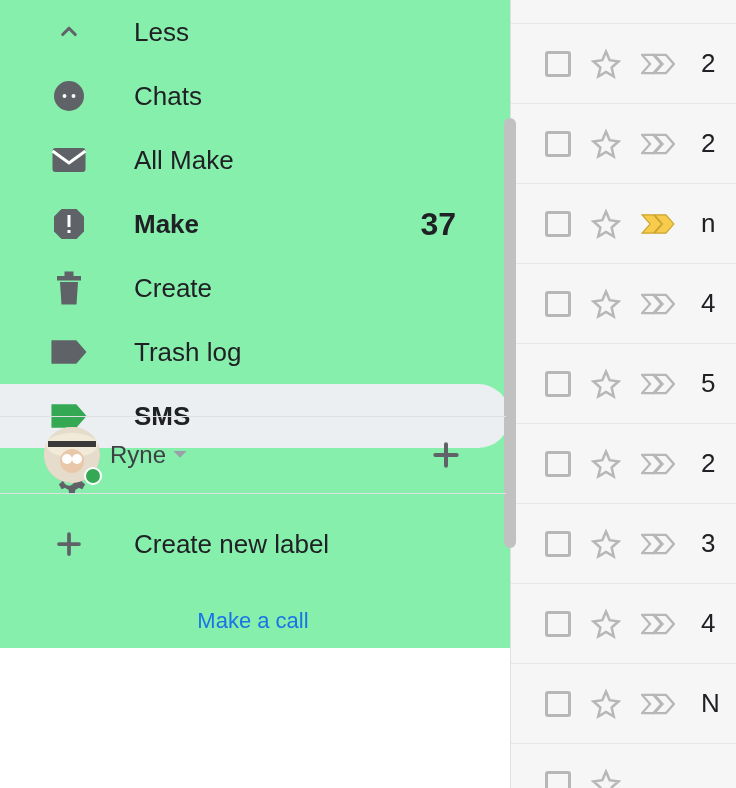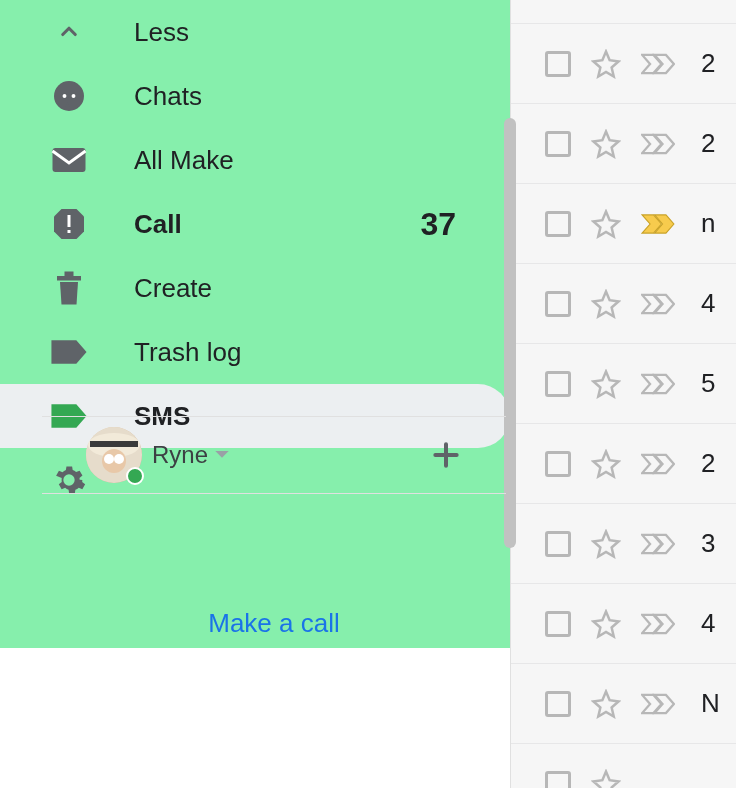--- a/index.html
+++ b/index.html
@@ -9,27 +9,27 @@
   .nav { padding-top: 0; }
   .nav-item { display: flex; align-items: center; height: 64px; padding-left: 48px; cursor: pointer; border-top-right-radius: 32px; border-bottom-right-radius: 32px; position: relative; }
   .nav-item .icon-slot { width: 42px; height: 42px; display: flex; align-items: center; justify-content: center; margin-right: 44px; }
   .nav-item .label { font-size: 26px; color: #202124; }
   .nav-item.bold .label { font-weight: 700; }
   .nav-item.selected { background: #eceff1; }
   .nav-item.selected .label { font-weight: 700; }
   .nav-item .count { margin-left: auto; margin-right: 54px; font-size: 32px; color: #202124; font-weight: 700; }
   svg { display: block; }
   .divider { height: 1px; background: #e0e0e0; margin-top: 2px; }
-  .footer { position: absolute; left: 0; right: 4px; bottom: 0; height: 234px; margin-left: 42px; }
+  .footer { position: absolute; left: 0; right: 4px; bottom: 0; height: 234px; }
   .hangouts-row { display: flex; align-items: center; padding: 10px 44px 10px 44px; border-bottom: 1px solid #e0e0e0; }
   .avatar { width: 56px; height: 56px; border-radius: 50%; background: linear-gradient(135deg,#e8d9c0 0%, #c89a76 100%); position: relative; margin-right: 10px; flex-shrink: 0; }
   .avatar .presence { position: absolute; right: -2px; bottom: -2px; width: 18px; height: 18px; background: #34a853; border-radius: 50%; border: 2px solid #fff; }
   .user-name { font-size: 24px; color: #3c4043; }
   .plus-btn { margin-left: auto; color: #5f6368; cursor: pointer; }
-  .call-link { text-align: center; margin-top: 114px; font-size: 26px; color: #1a73e8; cursor: pointer; }
+  .call-link { text-align: center; margin-top: 114px; font-size: 22px; color: #1a73e8; cursor: pointer; }
   .scrollbar-overlay { position: absolute; top: 118px; right: -6px; width: 12px; height: 430px; background: #c1c1c1; border-radius: 6px; }
   .mail-list { flex: 1; background: #f6f6f6; border-left: 1px solid #e0e0e0; overflow: hidden; }
   .mail-row { display: flex; align-items: center; height: 80px; border-bottom: 1px solid #e7e7e8; padding-left: 34px; gap: 20px; }
   .mail-row.first { height: 24px; border-bottom: 1px solid #e7e7e8; }
   .checkbox { width: 26px; height: 26px; border: 3px solid #b7b7b7; border-radius: 3px; cursor: pointer; flex-shrink: 0; }
   .star { cursor: pointer; flex-shrink: 0; }
   .importance { cursor: pointer; flex-shrink: 0; }
   .row-text { font-size: 26px; color: #202124; margin-left: 6px; }
 </style>
 </head>
@@ -71,21 +71,21 @@
       </div>
 
       <div class="nav-item bold">
         <span class="icon-slot">
           <svg width="36" height="36" viewBox="0 0 24 24">
               <path d="M7 2 L17 2 L22 7 L22 17 L17 22 L7 22 L2 17 L2 7 Z" fill="#5f6368"></path>
               <rect x="11" y="6" width="2" height="8" fill="#fff"></rect>
               <rect x="11" y="16" width="2" height="2" fill="#fff"></rect>
             </svg>
         </span>
-        <span class="label">Call</span>
+        <span class="label">Make</span>
         <span class="count">37</span>
       </div>
 
       <div class="nav-item">
         <span class="icon-slot">
           <svg width="32" height="36" viewBox="0 0 20 24">
               <rect x="2" y="4" width="16" height="3" fill="#5f6368"></rect>
               <rect x="7" y="1" width="6" height="3" fill="#5f6368"></rect>
               <path d="M4 8 L16 8 L15 23 L5 23 Z" fill="#5f6368"></path>
             </svg>
@@ -112,20 +112,28 @@
       </div>
 
       <div class="nav-item">
         <span class="icon-slot">
           <svg width="34" height="34" viewBox="0 0 24 24">
               <path d="M12 8a4 4 0 100 8 4 4 0 000-8zm9.4 4c0 .5 0 1-.1 1.4l2.1 1.6-2 3.5-2.5-1a8 8 0 01-2.4 1.4l-.4 2.6h-4l-.4-2.6a8 8 0 01-2.4-1.4l-2.5 1-2-3.5 2.1-1.6c-.1-.4-.1-.9-.1-1.4s0-1 .1-1.4L2.9 9l2-3.5 2.5 1A8 8 0 019.8 5l.4-2.6h4l.4 2.6a8 8 0 012.4 1.4l2.5-1 2 3.5-2.1 1.6c.1.4.1.9.1 1.4z" fill="#5f6368"></path>
             </svg>
         </span>
       </div>
 
+      <div class="nav-item">
+        <span class="icon-slot">
+          <svg width="30" height="30" viewBox="0 0 24 24">
+              <path d="M12 4v16M4 12h16" stroke="#5f6368" stroke-width="3" stroke-linecap="round"></path>
+            </svg>
+        </span>
+        <span class="label">Create new label</span>
+      </div>
 
     </div>
 
     <div class="scrollbar-overlay"></div>
 
     <div class="footer">
       <div class="divider"></div>
       <div class="hangouts-row">
         <div class="avatar">
           <svg width="56" height="56" viewBox="0 0 56 56" style="position:absolute;top:0;left:0">

